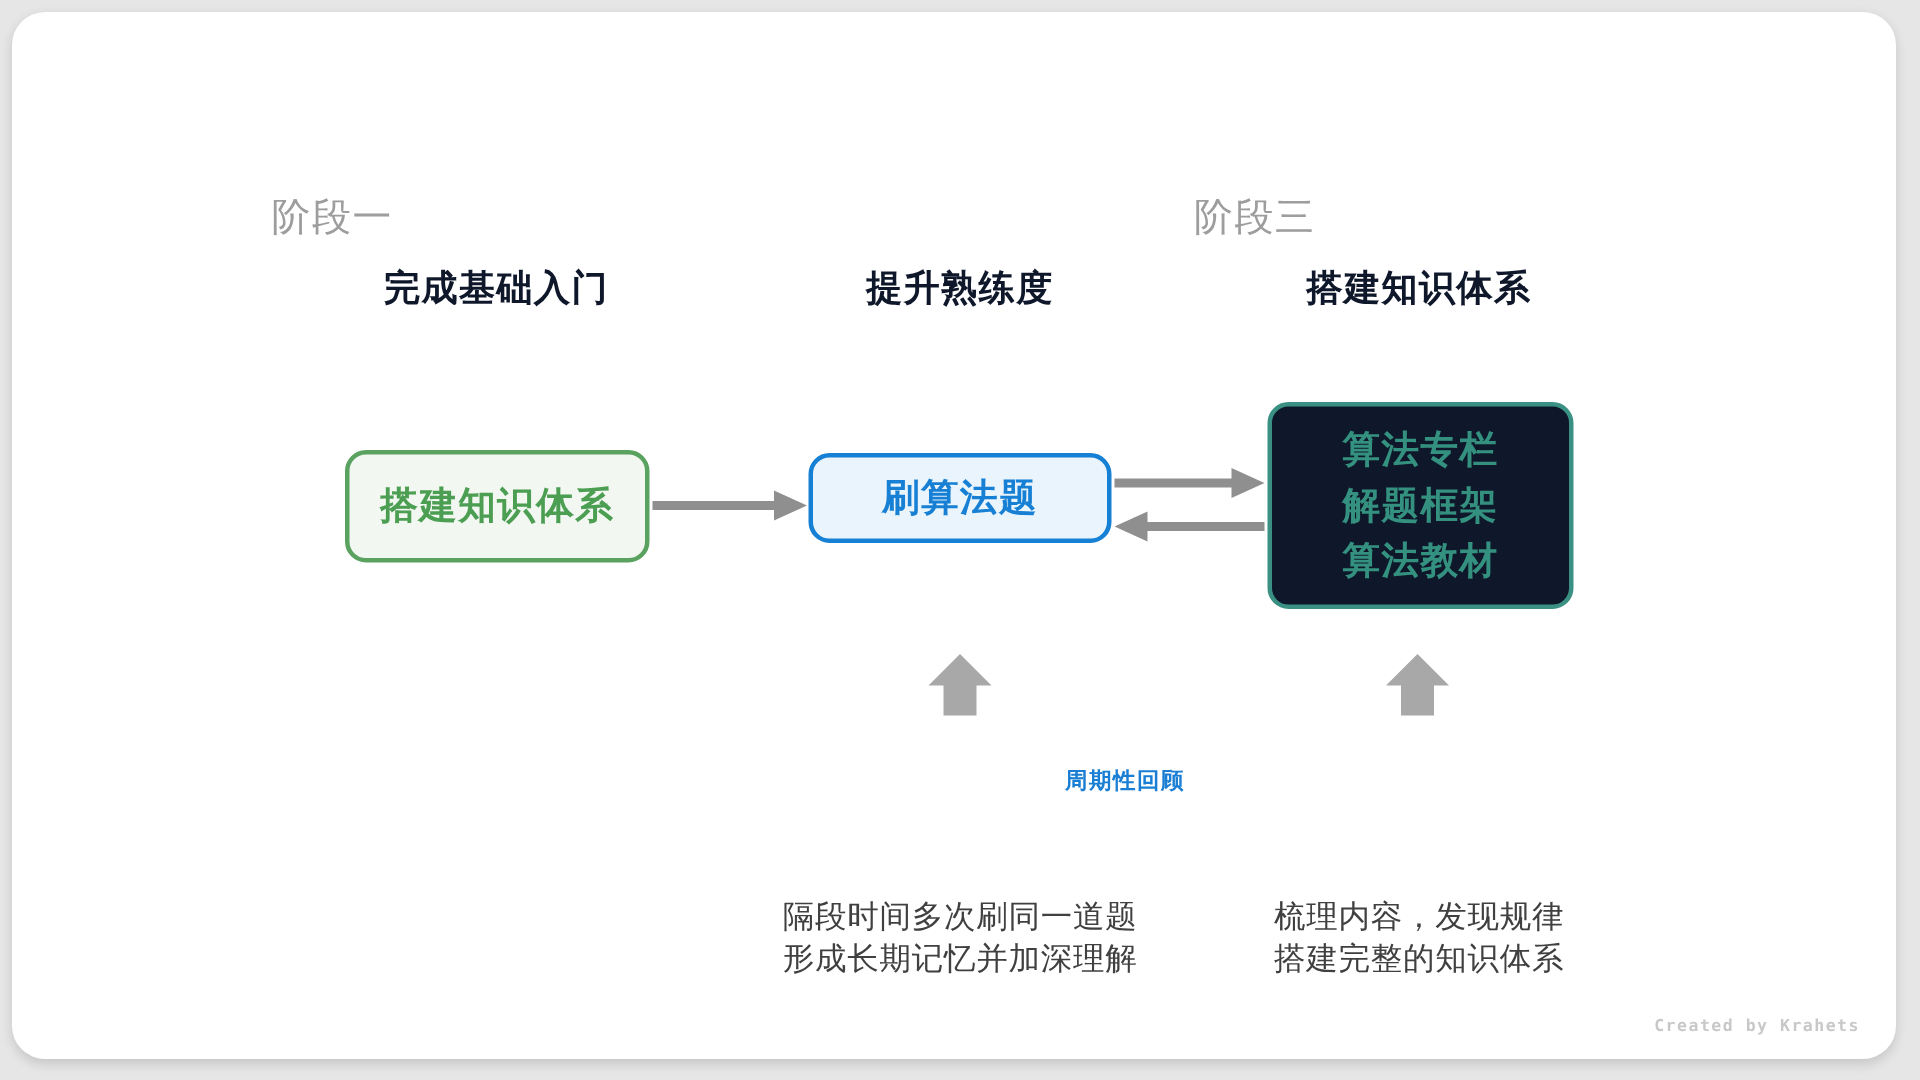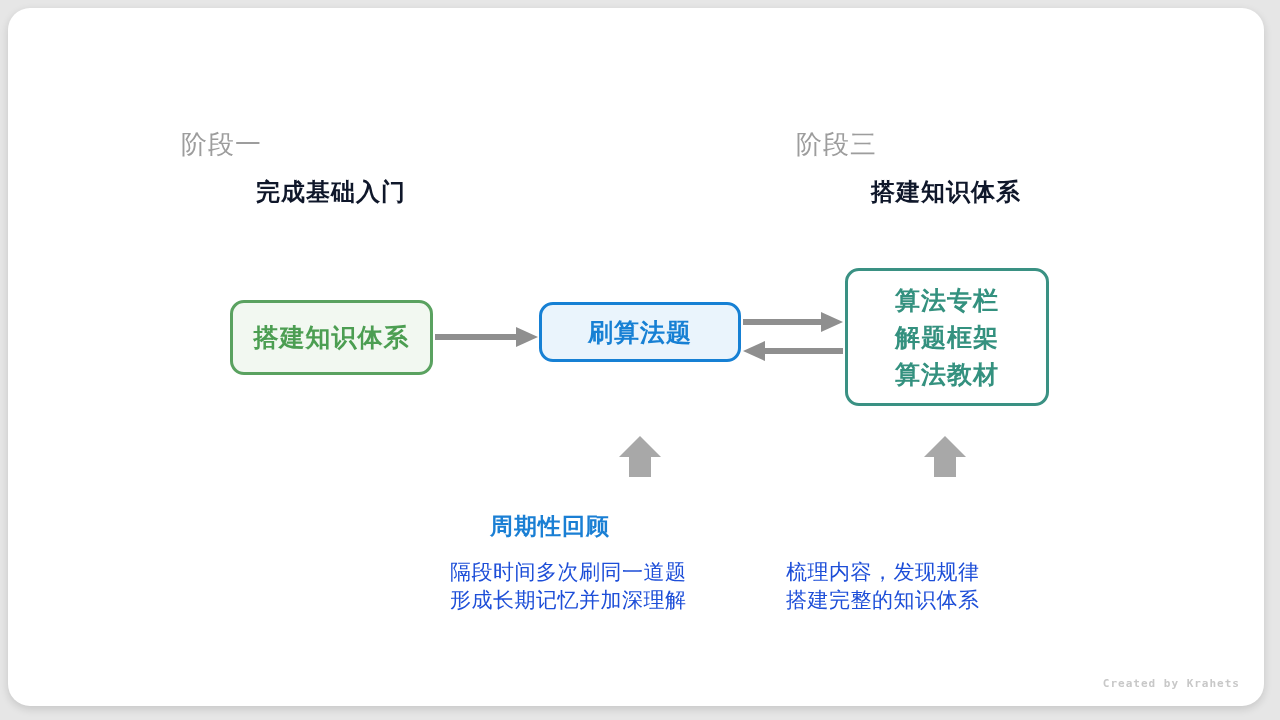--- a/index.html
+++ b/index.html
@@ -48,21 +48,21 @@
     display: flex;
     flex-direction: column;
     align-items: center;
     justify-content: center;
     font-size: 25px;
     font-weight: 700;
     letter-spacing: 1px;
   }
   .node-green  { border-color: #5aa260; background: #f2f8f1; color: #4c9e52; }
   .node-blue   { border-color: #1680d4; background: #eaf4fc; color: #1780d4; }
-  .node-teal   { border-color: #3a9183; background: #ffffff; color: #34917f; }
+  .node-teal   { border-color: #3a9183; background: #0f172a; color: #34917f; }
   .node .line { line-height: 37px; }
 
   
   .arrow-line { background: #8f8f8f; height: 6px; }
   .arrow-head-right {
     width: 0; height: 0;
     border-left: 22px solid #8f8f8f;
     border-top: 10px solid transparent;
     border-bottom: 10px solid transparent;
   }
@@ -78,54 +78,56 @@
     width: 0; height: 0;
     border-left: 21px solid transparent;
     border-right: 21px solid transparent;
     border-bottom: 21px solid #a8a8a8;
   }
   .up-stem { width: 22px; height: 21px; background: #a8a8a8; }
 
   
   .ann-title {
     width: 300px;
-    text-align: left;
-    font-size: 23px;
+    text-align: right;
+    font-size: 15px;
     font-weight: 700;
     letter-spacing: 1px;
     font-family: Liberation Serif, serif;
   }
   .ann-title-blue { color: #1a7fd4; }
   .ann-title-teal { color: #34917f; }
   .ann-desc {
     width: 380px;
-    text-align: left;
+    text-align: center;
     font-size: 21px;
     line-height: 27.5px;
-    color: #1d4ed8;
+    color: #404040;
     letter-spacing: 0.5px;
+    margin-top: 40px;
   }
 
   .credit {
     font-family: "DejaVu Sans Mono", "Liberation Mono", monospace;
     font-size: 11px;
     color: #c8c8c8;
     letter-spacing: 1px;
     font-weight: bold;
   }
 </style>
 </head>
 <body>
 
 <div class="canvas">
   <div class="card"></div>
 
   <div class="abs stage-label" style="left:181px; top:127px;">阶段一</div>
   <div class="abs stage-subtitle" style="left:181px; top:176px;">完成基础入门</div>
 
+  <div class="abs stage-subtitle" style="left:490px; top:176px;">提升熟练度</div>
 
   <div class="abs stage-label" style="left:796px; top:127px;">阶段三</div>
   <div class="abs stage-subtitle" style="left:796px; top:176px;">搭建知识体系</div>
 
   <div class="abs node node-green" style="left:230px; top:300px; width:203px; height:75px;">
     <span class="line">搭建知识体系</span>
   </div>
 
   <div class="abs node node-blue" style="left:539px; top:302px; width:202px; height:60px;">
     <span class="line">刷算法题</span>
@@ -161,19 +163,19 @@
     <div class="abs up-tri" style="left:924px; top:436px;"></div>
     <div class="abs up-stem" style="left:934px; top:456px;"></div>
   </div>
 
   <div class="abs ann-title ann-title-blue" style="left:490px; top:511px;">周期性回顾</div>
   <div class="abs ann-desc" style="left:450px; top:558px;">
     <div>隔段时间多次刷同一道题</div>
     <div>形成长期记忆并加深理解</div>
   </div>
 
-  <div class="abs ann-desc" style="left:786px; top:558px;">
+  <div class="abs ann-desc" style="left:756px; top:558px;">
     <div>梳理内容，发现规律</div>
     <div>搭建完整的知识体系</div>
   </div>
 
   <div class="abs credit" style="right:40px; top:677px;">Created by Krahets</div>
 </div>
 
 </body></html>

